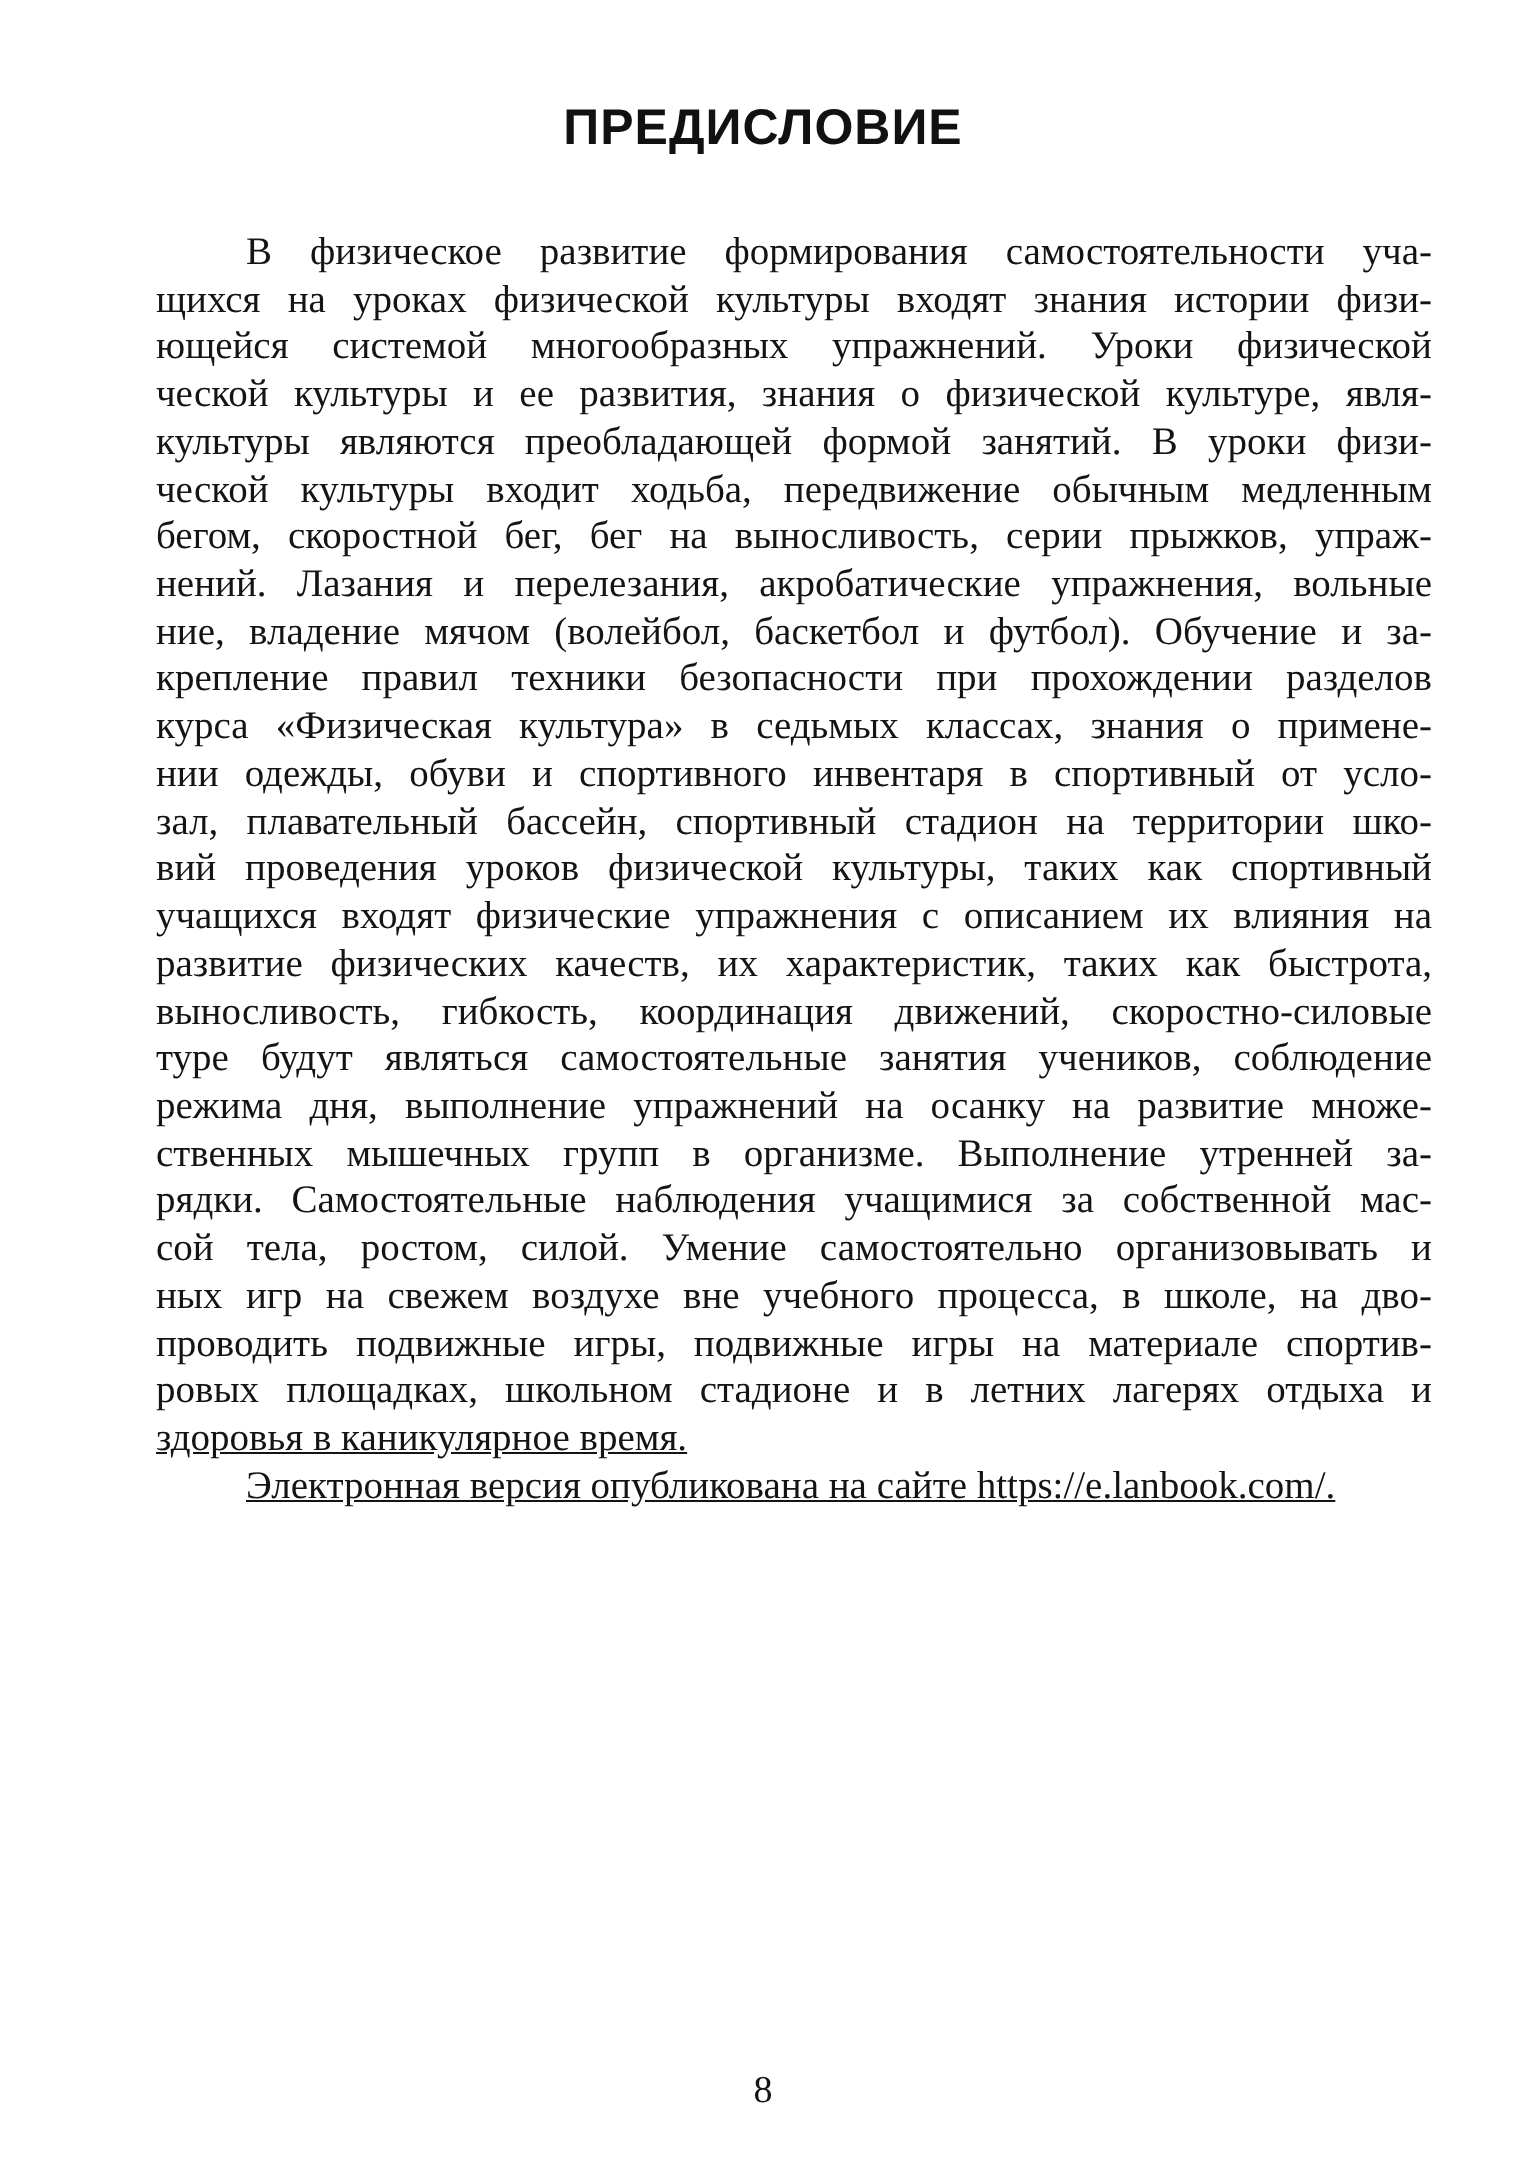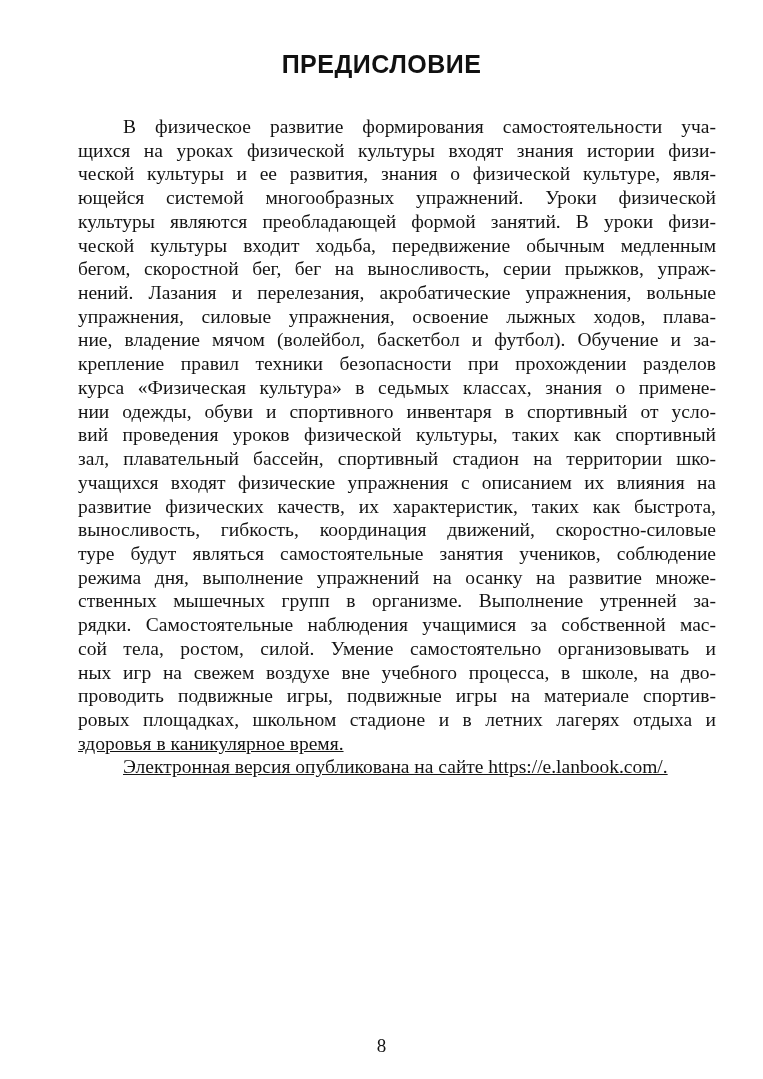--- a/index.html
+++ b/index.html
@@ -62,33 +62,32 @@
 </style>
 </head>
 <body>
 
 <div class="page">
   <h1 class="title">ПРЕДИСЛОВИЕ</h1>
   <div class="body-text" id="body-text">
       <div class="para">
         <div class="line indent">В физическое развитие формирования самостоятельности уча-</div>
         <div class="line">щихся на уроках физической культуры входят знания истории физи-</div>
+        <div class="line">ющейся системой многообразных упражнений. Уроки физической</div>
         <div class="line">ческой культуры и ее развития, знания о физической культуре, явля-</div>
-        <div class="line">ющейся системой многообразных упражнений. Уроки физической</div>
         <div class="line">культуры являются преобладающей формой занятий. В уроки физи-</div>
         <div class="line">ческой культуры входит ходьба, передвижение обычным медленным</div>
         <div class="line">бегом, скоростной бег, бег на выносливость, серии прыжков, упраж-</div>
         <div class="line">нений. Лазания и перелезания, акробатические упражнения, вольные</div>
-        <div class="line">упражнения, силовые упражнения, освоение лыжных ходов, плава-</div>
         <div class="line">ние, владение мячом (волейбол, баскетбол и футбол). Обучение и за-</div>
         <div class="line">крепление правил техники безопасности при прохождении разделов</div>
         <div class="line">курса «Физическая культура» в седьмых классах, знания о примене-</div>
         <div class="line">нии одежды, обуви и спортивного инвентаря в спортивный от усло-</div>
+        <div class="line">зал, плавательный бассейн, спортивный стадион на территории шко-</div>
         <div class="line">вий проведения уроков физической культуры, таких как спортивный</div>
-        <div class="line">зал, плавательный бассейн, спортивный стадион на территории шко-</div>
         <div class="line">учащихся входят физические упражнения с описанием их влияния на</div>
         <div class="line">развитие физических качеств, их характеристик, таких как быстрота,</div>
         <div class="line">выносливость, гибкость, координация движений, скоростно-силовые</div>
         <div class="line">туре будут являться самостоятельные занятия учеников, соблюдение</div>
         <div class="line">режима дня, выполнение упражнений на осанку на развитие множе-</div>
         <div class="line">ственных мышечных групп в организме. Выполнение утренней за-</div>
         <div class="line">рядки. Самостоятельные наблюдения учащимися за собственной мас-</div>
         <div class="line">сой тела, ростом, силой. Умение самостоятельно организовывать и</div>
         <div class="line">ных игр на свежем воздухе вне учебного процесса, в школе, на дво-</div>
         <div class="line">проводить подвижные игры, подвижные игры на материале спортив-</div>

